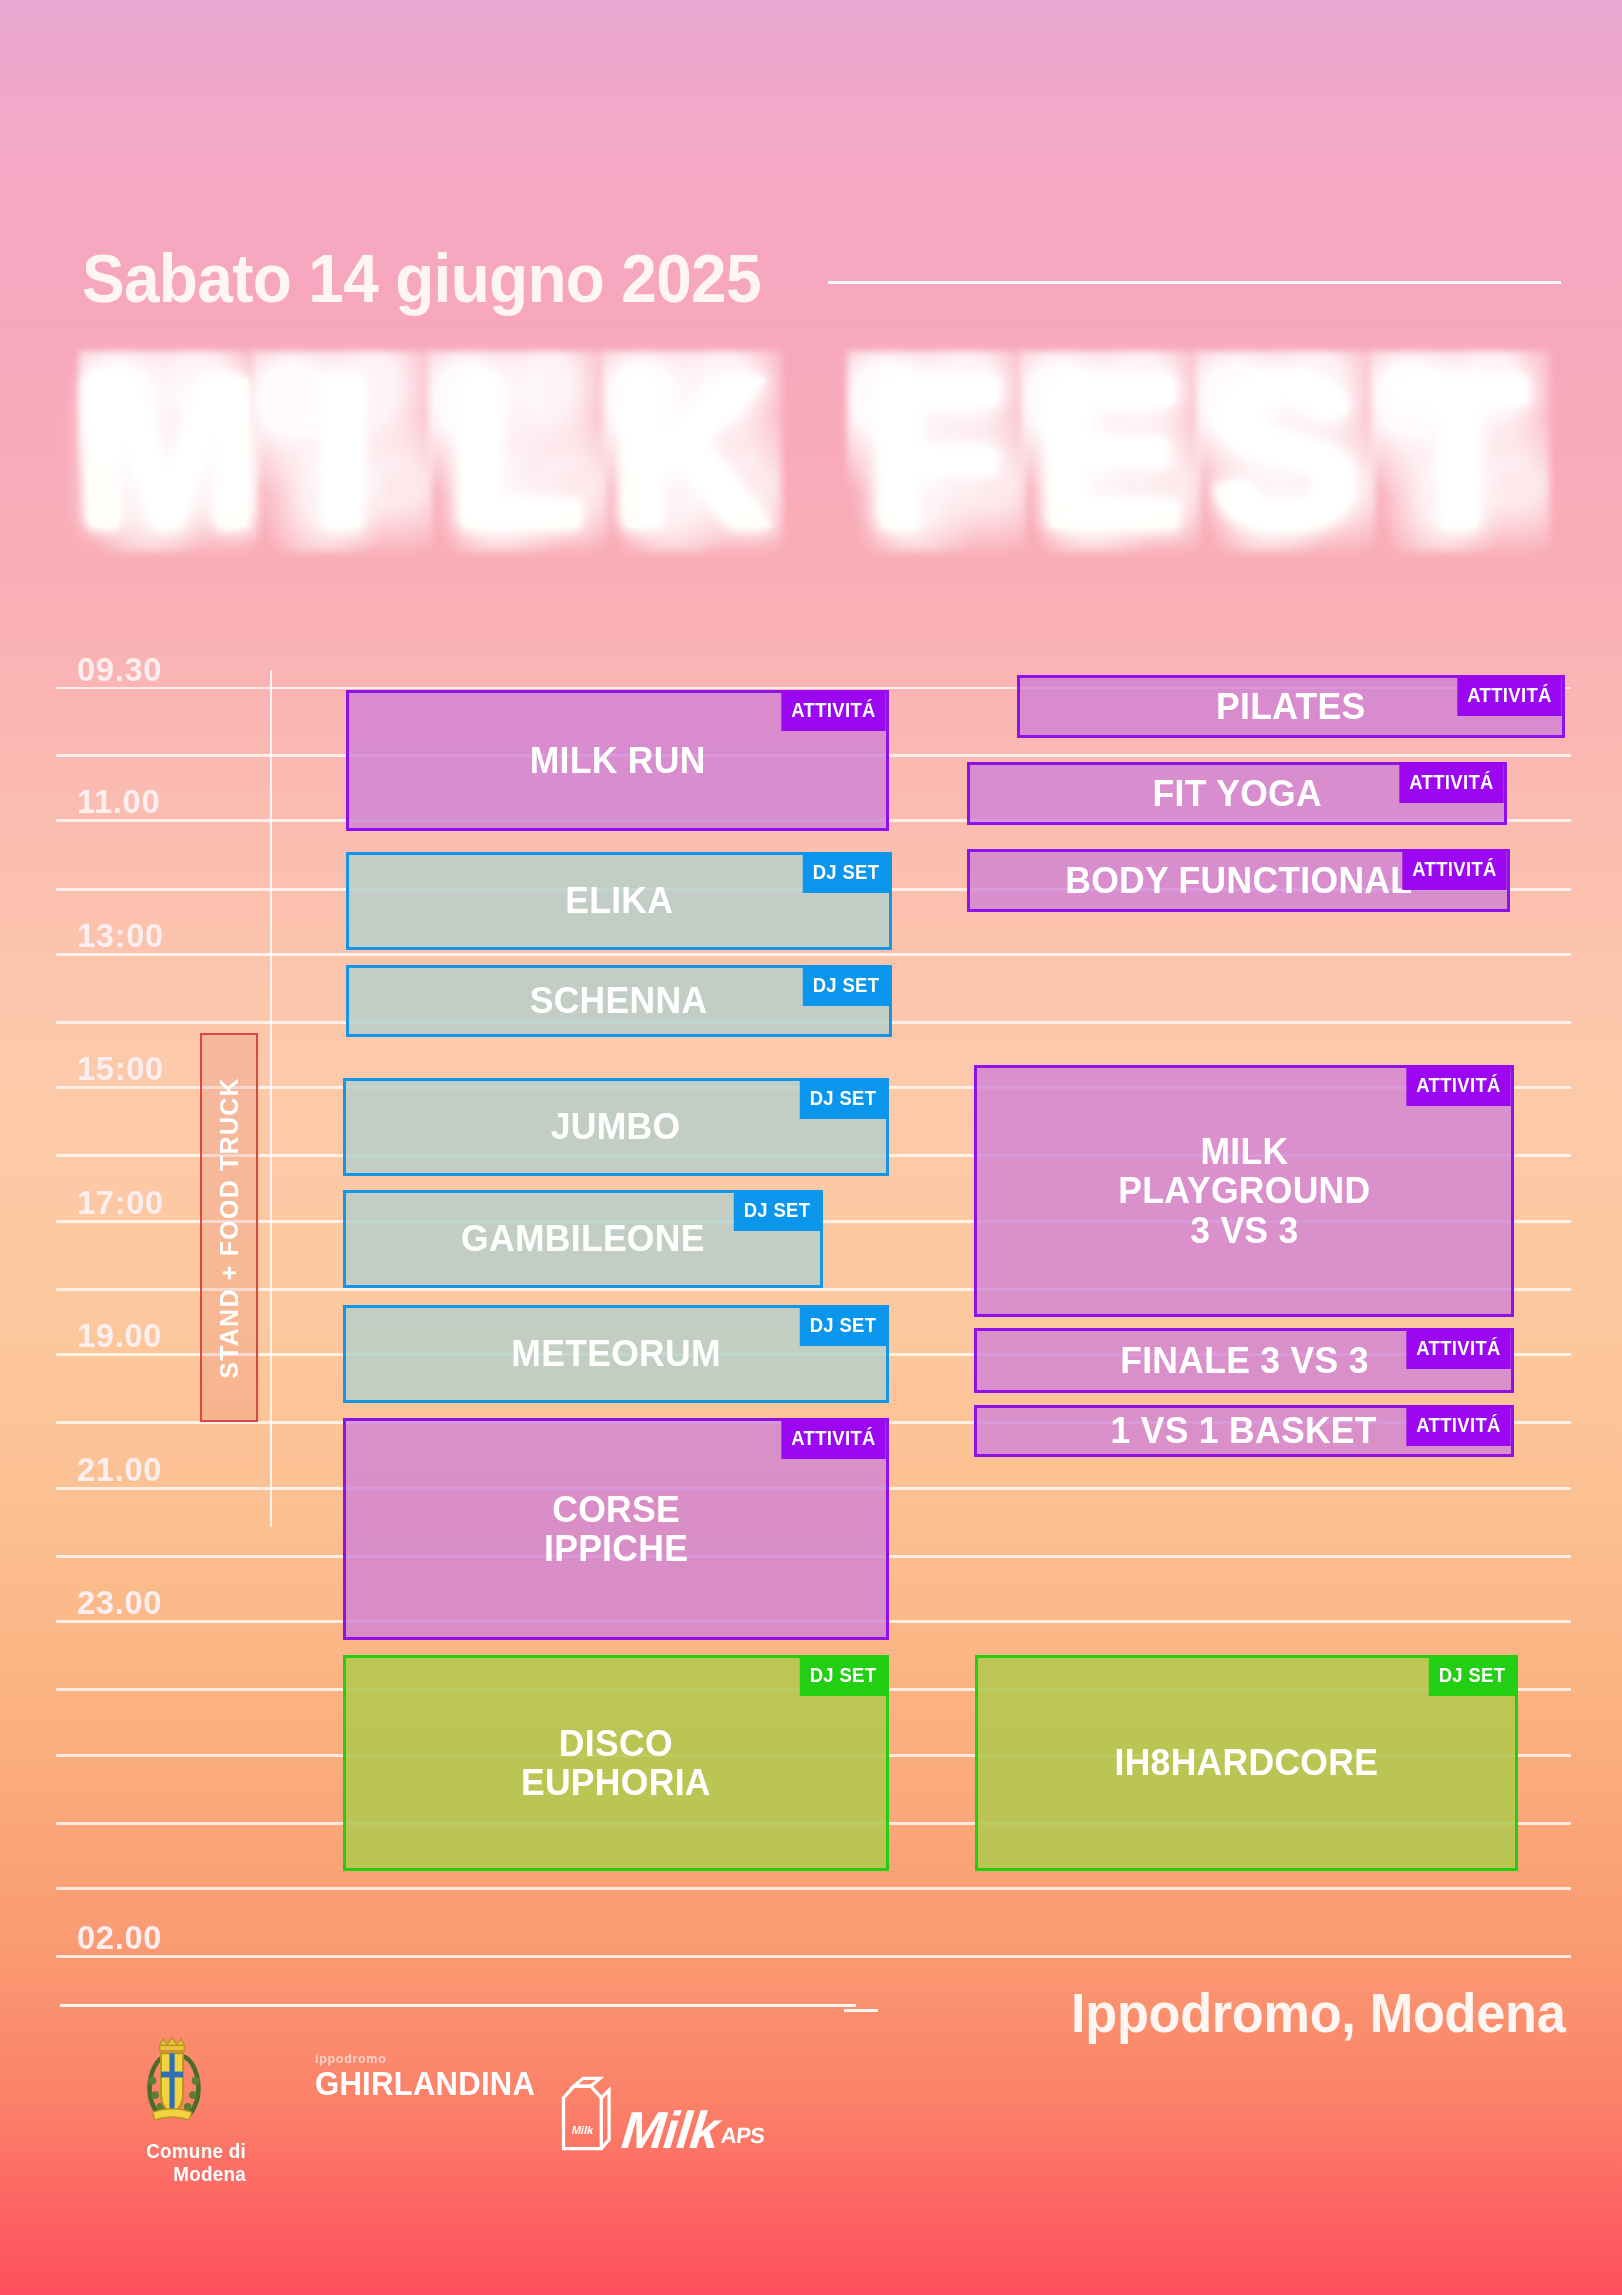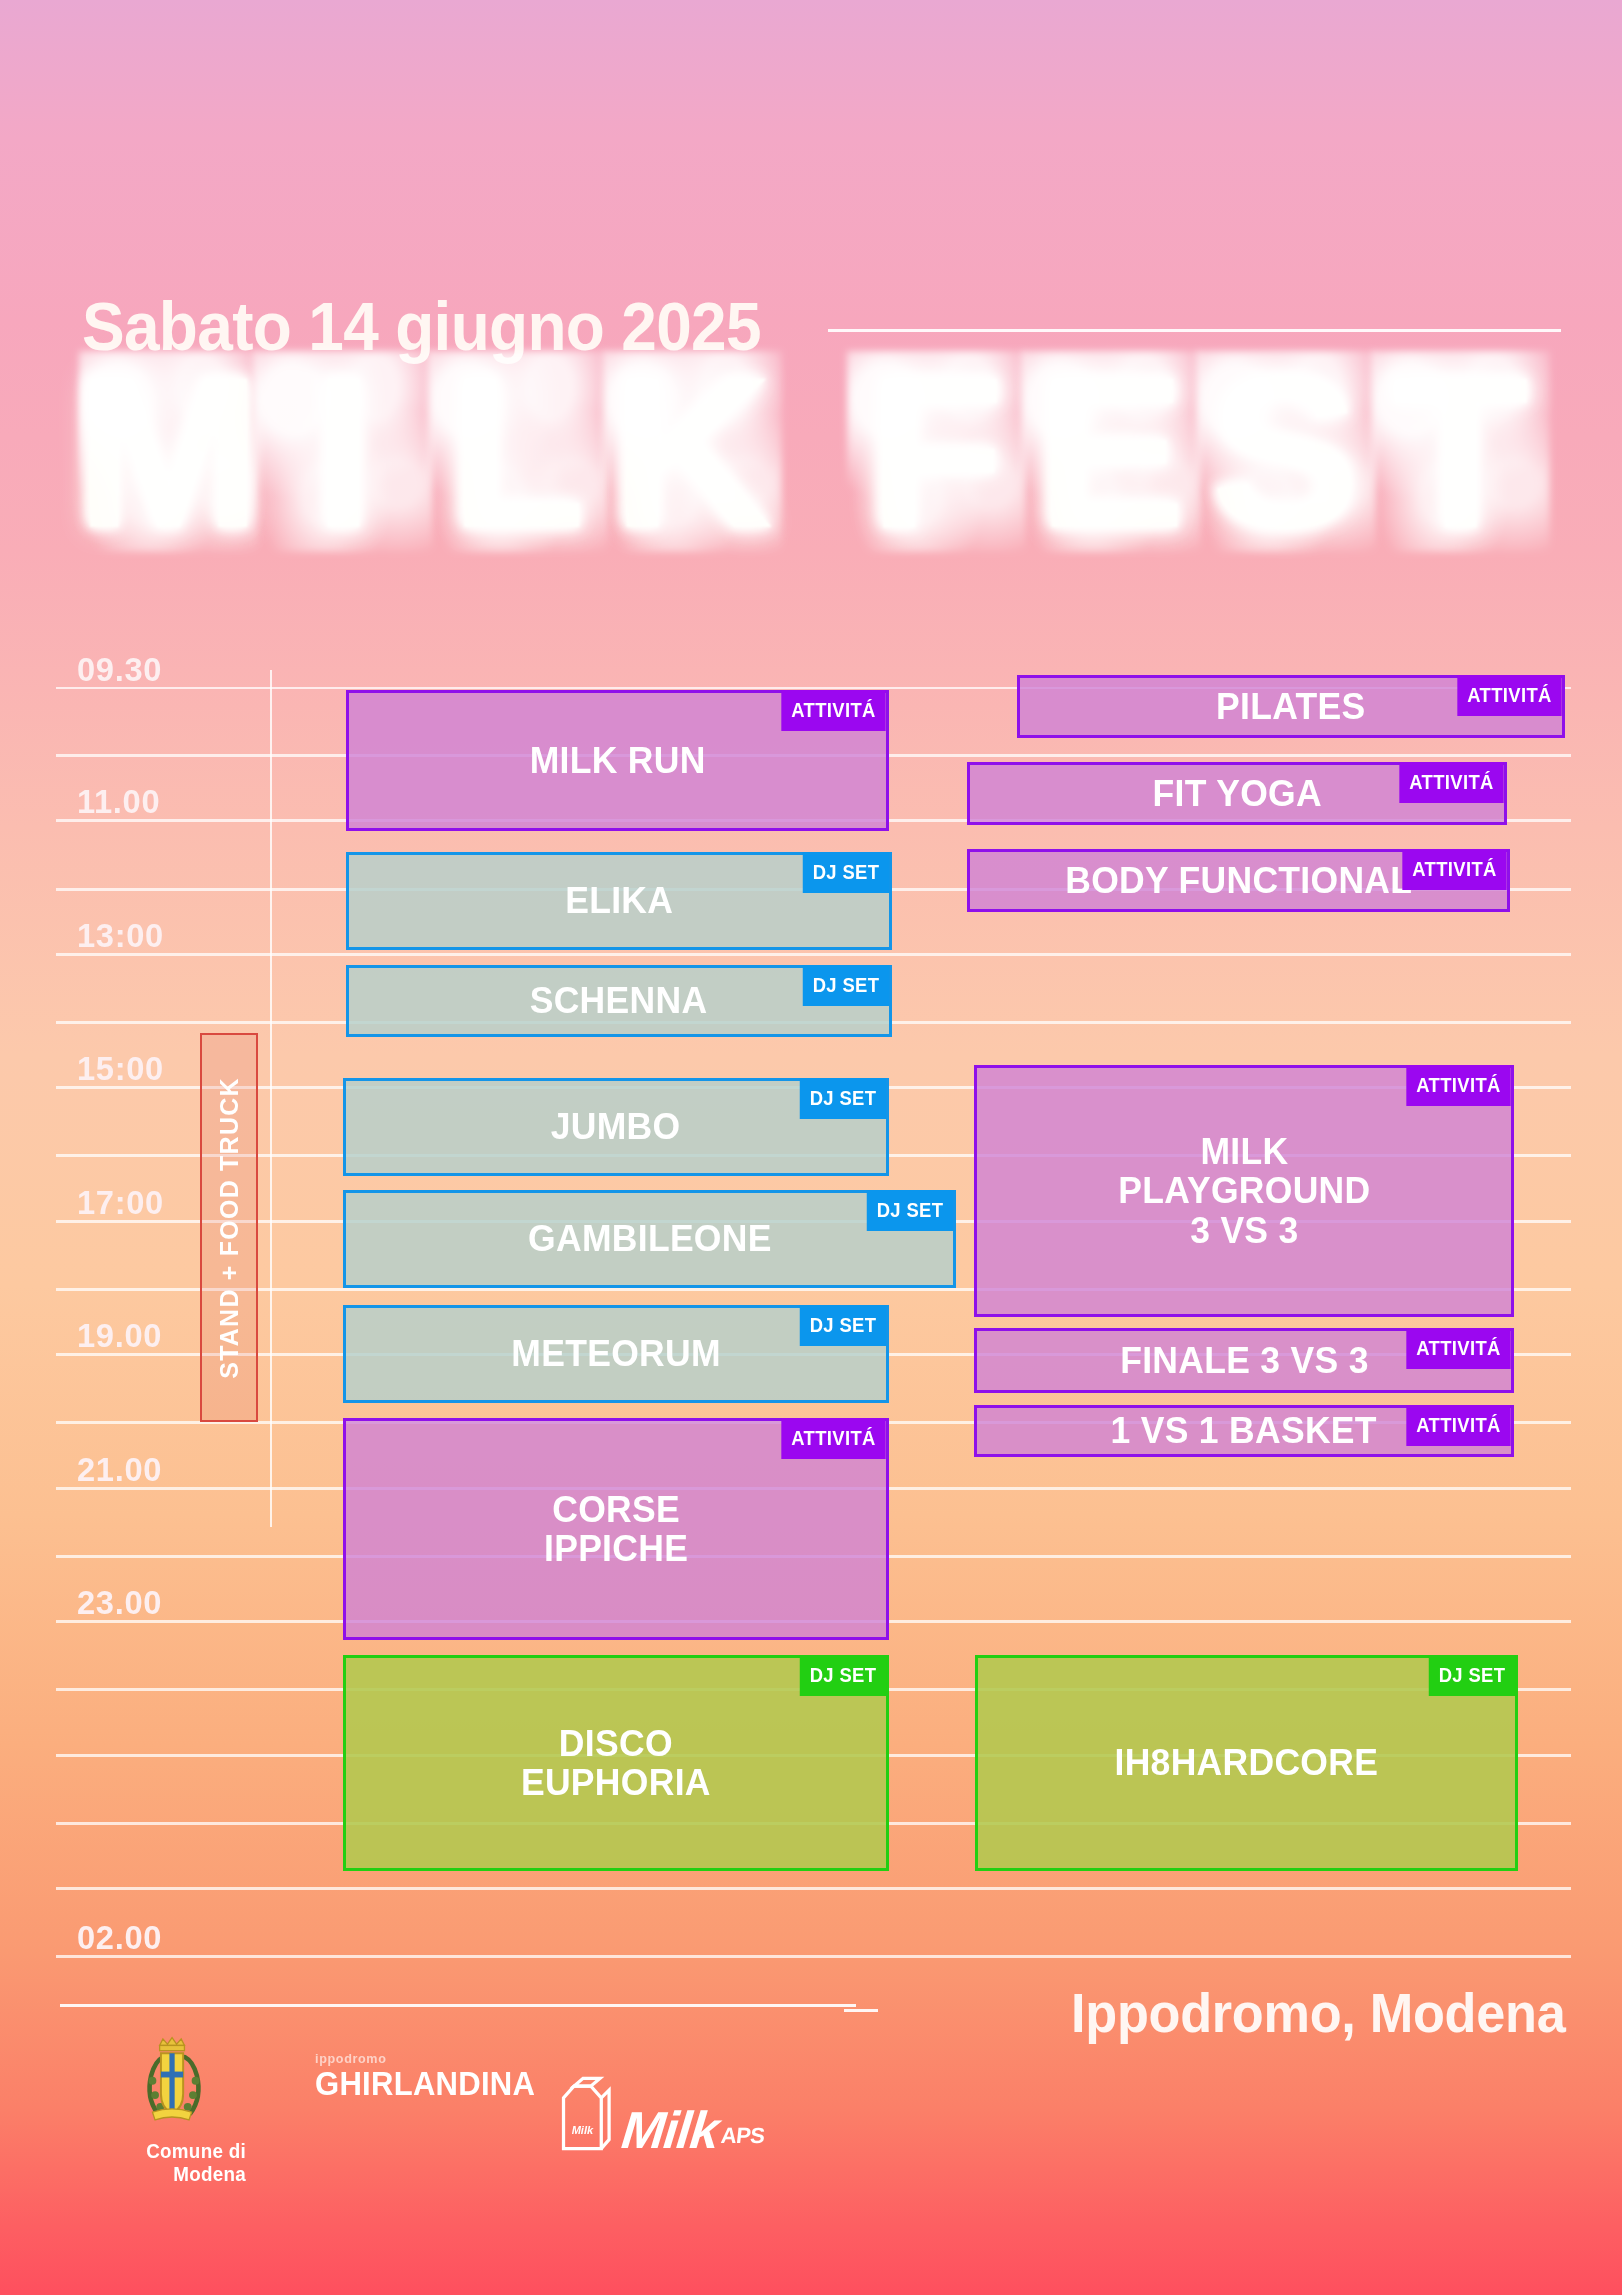--- a/index.html
+++ b/index.html
@@ -20,21 +20,21 @@
       #fbae7e 76%,
       #fa9a72 85%,
       #fb7f68 92%,
       #fd5f62 97%,
       #fe4f5e 100%);
   }
   #poster{position:relative;width:1623px;height:2295px;}
 
   
   .date-row{position:absolute;left:82px;top:242px;width:1479px;height:72px;
-    display:flex;align-items:center;gap:23.6px;margin-top:48px;}
+    display:flex;align-items:center;gap:23.6px;}
   .date-txt{font-size:68px;font-weight:700;color:#fff6f2;letter-spacing:-0.7px;
     white-space:nowrap;transform:scaleX(.94);transform-origin:left center;}
   .date-rule{flex:1;height:2.6px;background:rgba(255,255,255,.92);margin-top:9.2px;}
 
   
   .logo-wrap{position:absolute;left:72px;top:314px;width:1485px;height:275px;}
   .cloud-word{position:absolute;inset:0;display:flex;align-items:center;
     justify-content:space-between;padding:0 11.8px;box-sizing:border-box;}
   .cloud-letter{position:relative;width:169px;height:216px;}
   .cloud-letter .gl{
@@ -203,21 +203,21 @@
           <div class="badge">DJ SET</div>
         </div>
         <div class="blk t-dj" style="left: 346px; top: 298px; width: 546px; height: 72px;">
           <div class="ttl">SCHENNA</div>
           <div class="badge">DJ SET</div>
         </div>
         <div class="blk t-dj" style="left: 343px; top: 411px; width: 546px; height: 98px;">
           <div class="ttl">JUMBO</div>
           <div class="badge">DJ SET</div>
         </div>
-        <div class="blk t-dj" style="left: 343px; top: 523px; width: 613px; height: 98px;">
+        <div class="blk t-dj" style="left: 343px; top: 523px; width: 480px; height: 98px;">
           <div class="ttl">GAMBILEONE</div>
           <div class="badge">DJ SET</div>
         </div>
         <div class="blk t-dj" style="left: 343px; top: 638px; width: 546px; height: 98px;">
           <div class="ttl">METEORUM</div>
           <div class="badge">DJ SET</div>
         </div>
         <div class="blk t-att" style="left: 343px; top: 751px; width: 546px; height: 222px;">
           <div class="ttl">CORSE
 IPPICHE</div>

